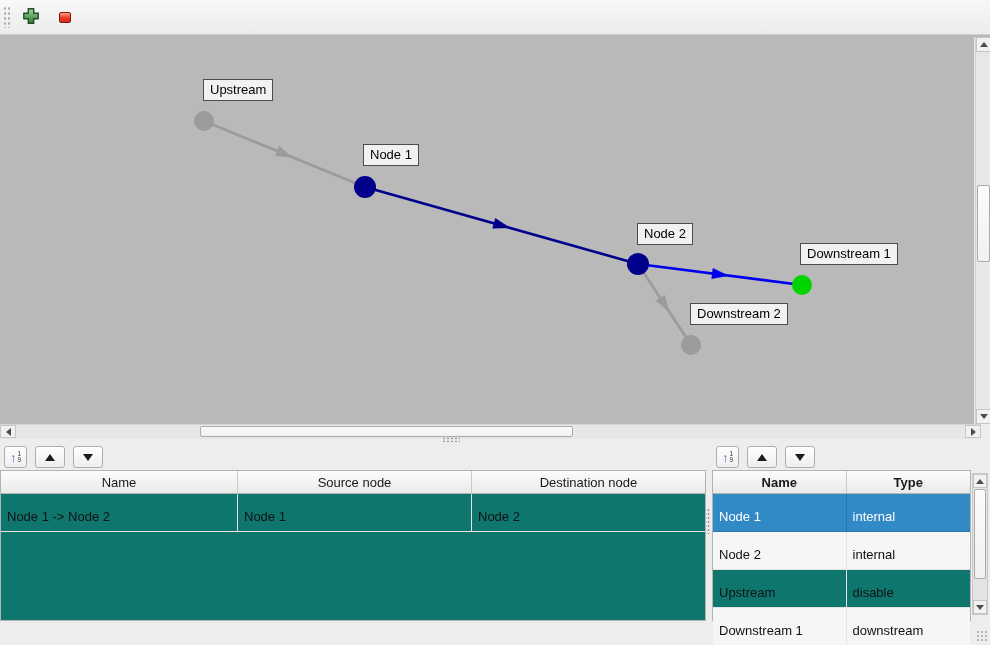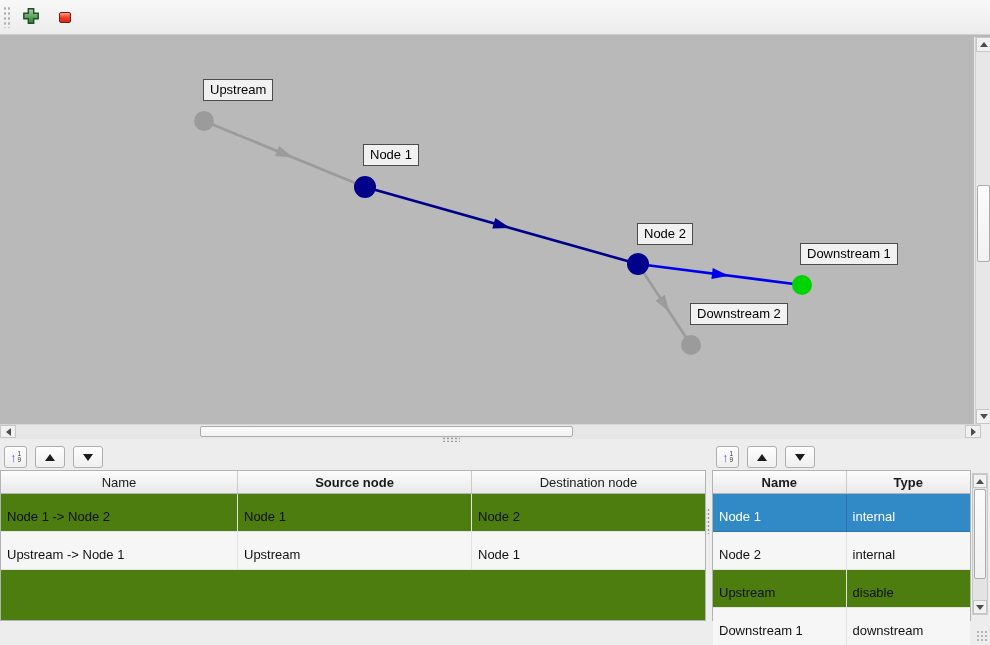--- a/index.html
+++ b/index.html
@@ -57,21 +57,21 @@
   .tb-sort{width:23px;}
   .tb-move{width:30px;}
   .sort-arrow{color:#5353c8;font-weight:bold;font-size:13px;line-height:13px;}
   .sort-arrow::before{content:"\2191";}
   .sort-digits{display:flex;flex-direction:column;font-size:6.5px;line-height:6.5px;color:#333;margin-left:1px;}
   .sort-digits::before{content:"1";}
   .sort-digits::after{content:"9";}
   .tri-up{width:0;height:0;border-left:5px solid transparent;border-right:5px solid transparent;border-bottom:7px solid #1c1c1c;}
   .tri-down{width:0;height:0;border-left:5px solid transparent;border-right:5px solid transparent;border-top:7px solid #1c1c1c;}
 
-  .tablewrap{position:absolute;top:28px;left:0;background:#4d7c0f;border:1px solid #b3b3b3;box-sizing:border-box;}
+  .tablewrap{position:absolute;top:28px;left:0;background:#0f766e;border:1px solid #b3b3b3;box-sizing:border-box;}
   #edges-tablewrap{width:706px;height:151px;}
   #nodes-tablewrap{width:259px;height:151px;}
   table{border-collapse:collapse;table-layout:fixed;}
   th{height:22px;font-weight:normal;font-size:13px;text-align:center;
      background:linear-gradient(#fcfcfc,#e9e9e9);border-right:1px solid #c9c9c9;
      border-bottom:1px solid #b5b5b5;padding:0;overflow:hidden;white-space:nowrap;}
   th:last-child{border-right:none;}
   #panel-right th{font-weight:bold;}
   td{height:29px;padding:8px 0 0 6px;border-right:1px solid #e3e3e3;border-bottom:1px solid #e3e3e3;
      overflow:hidden;white-space:nowrap;font-size:13px;color:#111;}
@@ -167,34 +167,29 @@
         </button>
       <button class="tb tb-move">
           <span class="tri-down"></span>
         </button>
     </div>
     <div id="edges-tablewrap" class="tablewrap">
       <table style="width:704px;">
         <thead>
             <tr id="edges-thead-row">
               <th style="width: 236px;">Name</th>
-              <th style="width: 233px; font-weight: bold;">Source node</th>
+              <th style="width: 233px;">Source node</th>
               <th style="width: 233px;">Destination node</th>
             </tr>
           </thead>
         <tbody id="edges-tbody">
             <tr>
               <td>Node 1 -&gt; Node 2</td>
               <td>Node 1</td>
               <td>Node 2</td>
-            </tr>
-            <tr>
-              <td>Upstream -&gt; Node 1</td>
-              <td>Upstream</td>
-              <td>Node 1</td>
             </tr>
           </tbody>
       </table>
     </div>
   </div>
 
   <div id="panel-right" class="panel">
     <div class="mini-toolbar">
       <button class="tb tb-sort">
         <span class="sort-arrow"></span>

